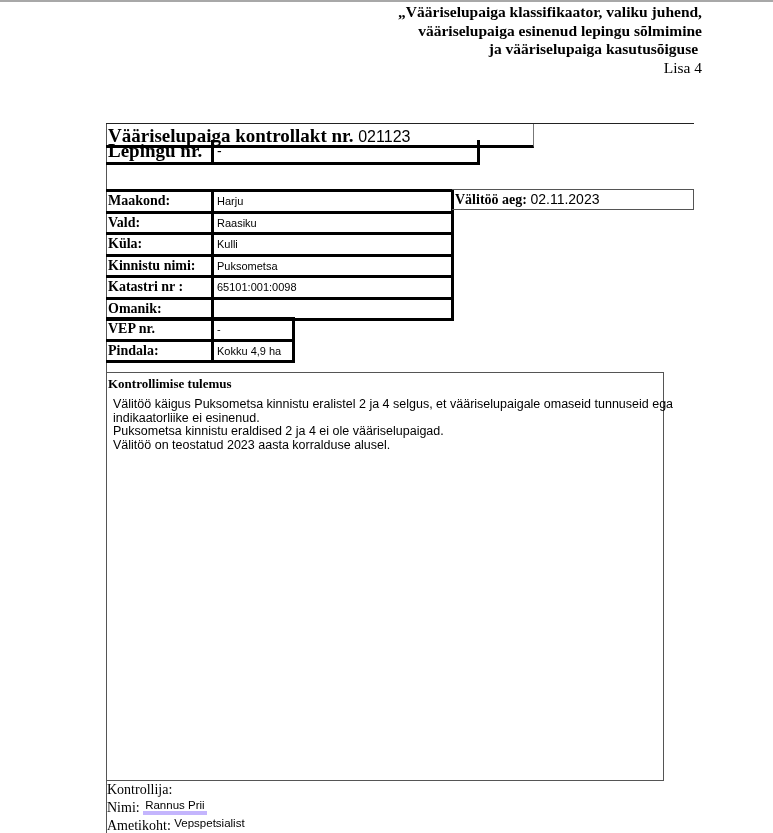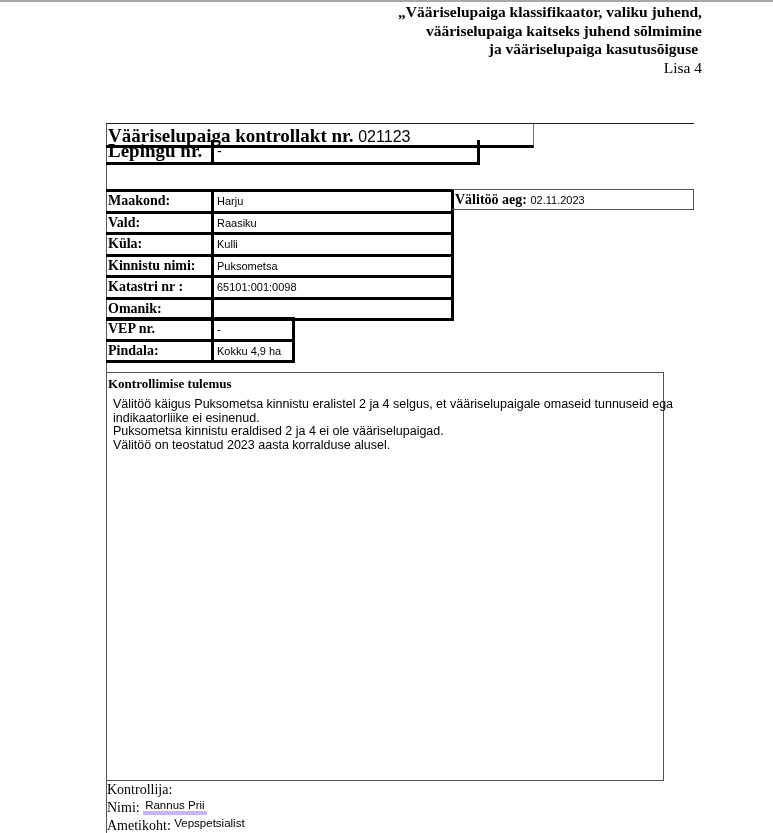--- a/index.html
+++ b/index.html
@@ -41,21 +41,21 @@
     .info-row:last-child { border-bottom: none; }
     .info-row .lab { position: absolute; left: 2px; top: 0; font-size: 14px; line-height: 18px; white-space: nowrap; }
     .info-row .divd { position: absolute; left: 105px; top: 0; width: 3px; height: 100%; background: #000; }
     .info-row .v { position: absolute; left: 111px; top: 0; font-size: 11px; line-height: 18px; }
 
     .valitoo {
       left: 452px; top: 189px; width: 242px; height: 21px;
       border: 1px solid #555; border-left: none; padding-left: 3px;
       font-size: 14px; line-height: 19px; white-space: nowrap;
     }
-    .valitoo .v { font-size: 11px; }
+    .valitoo .v { font-size: 14px; }
 
     .vep-table { left: 106px; top: 317px; width: 189px; border: 3px solid #000; border-left: none; }
     .vep-table .info-row .v { font-size: 11px; }
 
     .result-box {
       left: 106px; top: 372px; width: 558px; height: 409px;
       border: 1px solid #555; border-left: none;
     }
     .result-title { position: absolute; left: 2px; top: 3px; font-size: 13px; font-weight: bold; }
     .result-text {
@@ -68,21 +68,21 @@
     .signer .v { font-family: "Liberation Sans", sans-serif; font-size: 11.5px; position: relative; top: -3px; }
     .underlined { border-bottom: 4px solid #c4b5fd; padding: 0 2px; }
   </style>
 </head>
 <body>
 
 <div class="topline"></div>
 
 <div class="header-block">
   <div>„Vääriselupaiga klassifikaator, valiku juhend,</div>
-  <div>vääriselupaiga kaitseks juhend sõlmimine</div>
+  <div>vääriselupaiga esinenud lepingu sõlmimine</div>
   <div style="white-space:pre;">ja vääriselupaiga kasutusõiguse </div>
   <div class="lisa">Lisa 4</div>
 </div>
 
 <div class="hline-top"></div>
 <div class="leftline"></div>
 
 <div class="abs title-row">
   <span class="lbl">Vääriselupaiga kontrollakt nr.</span>
   <span class="sans val">021123</span>

